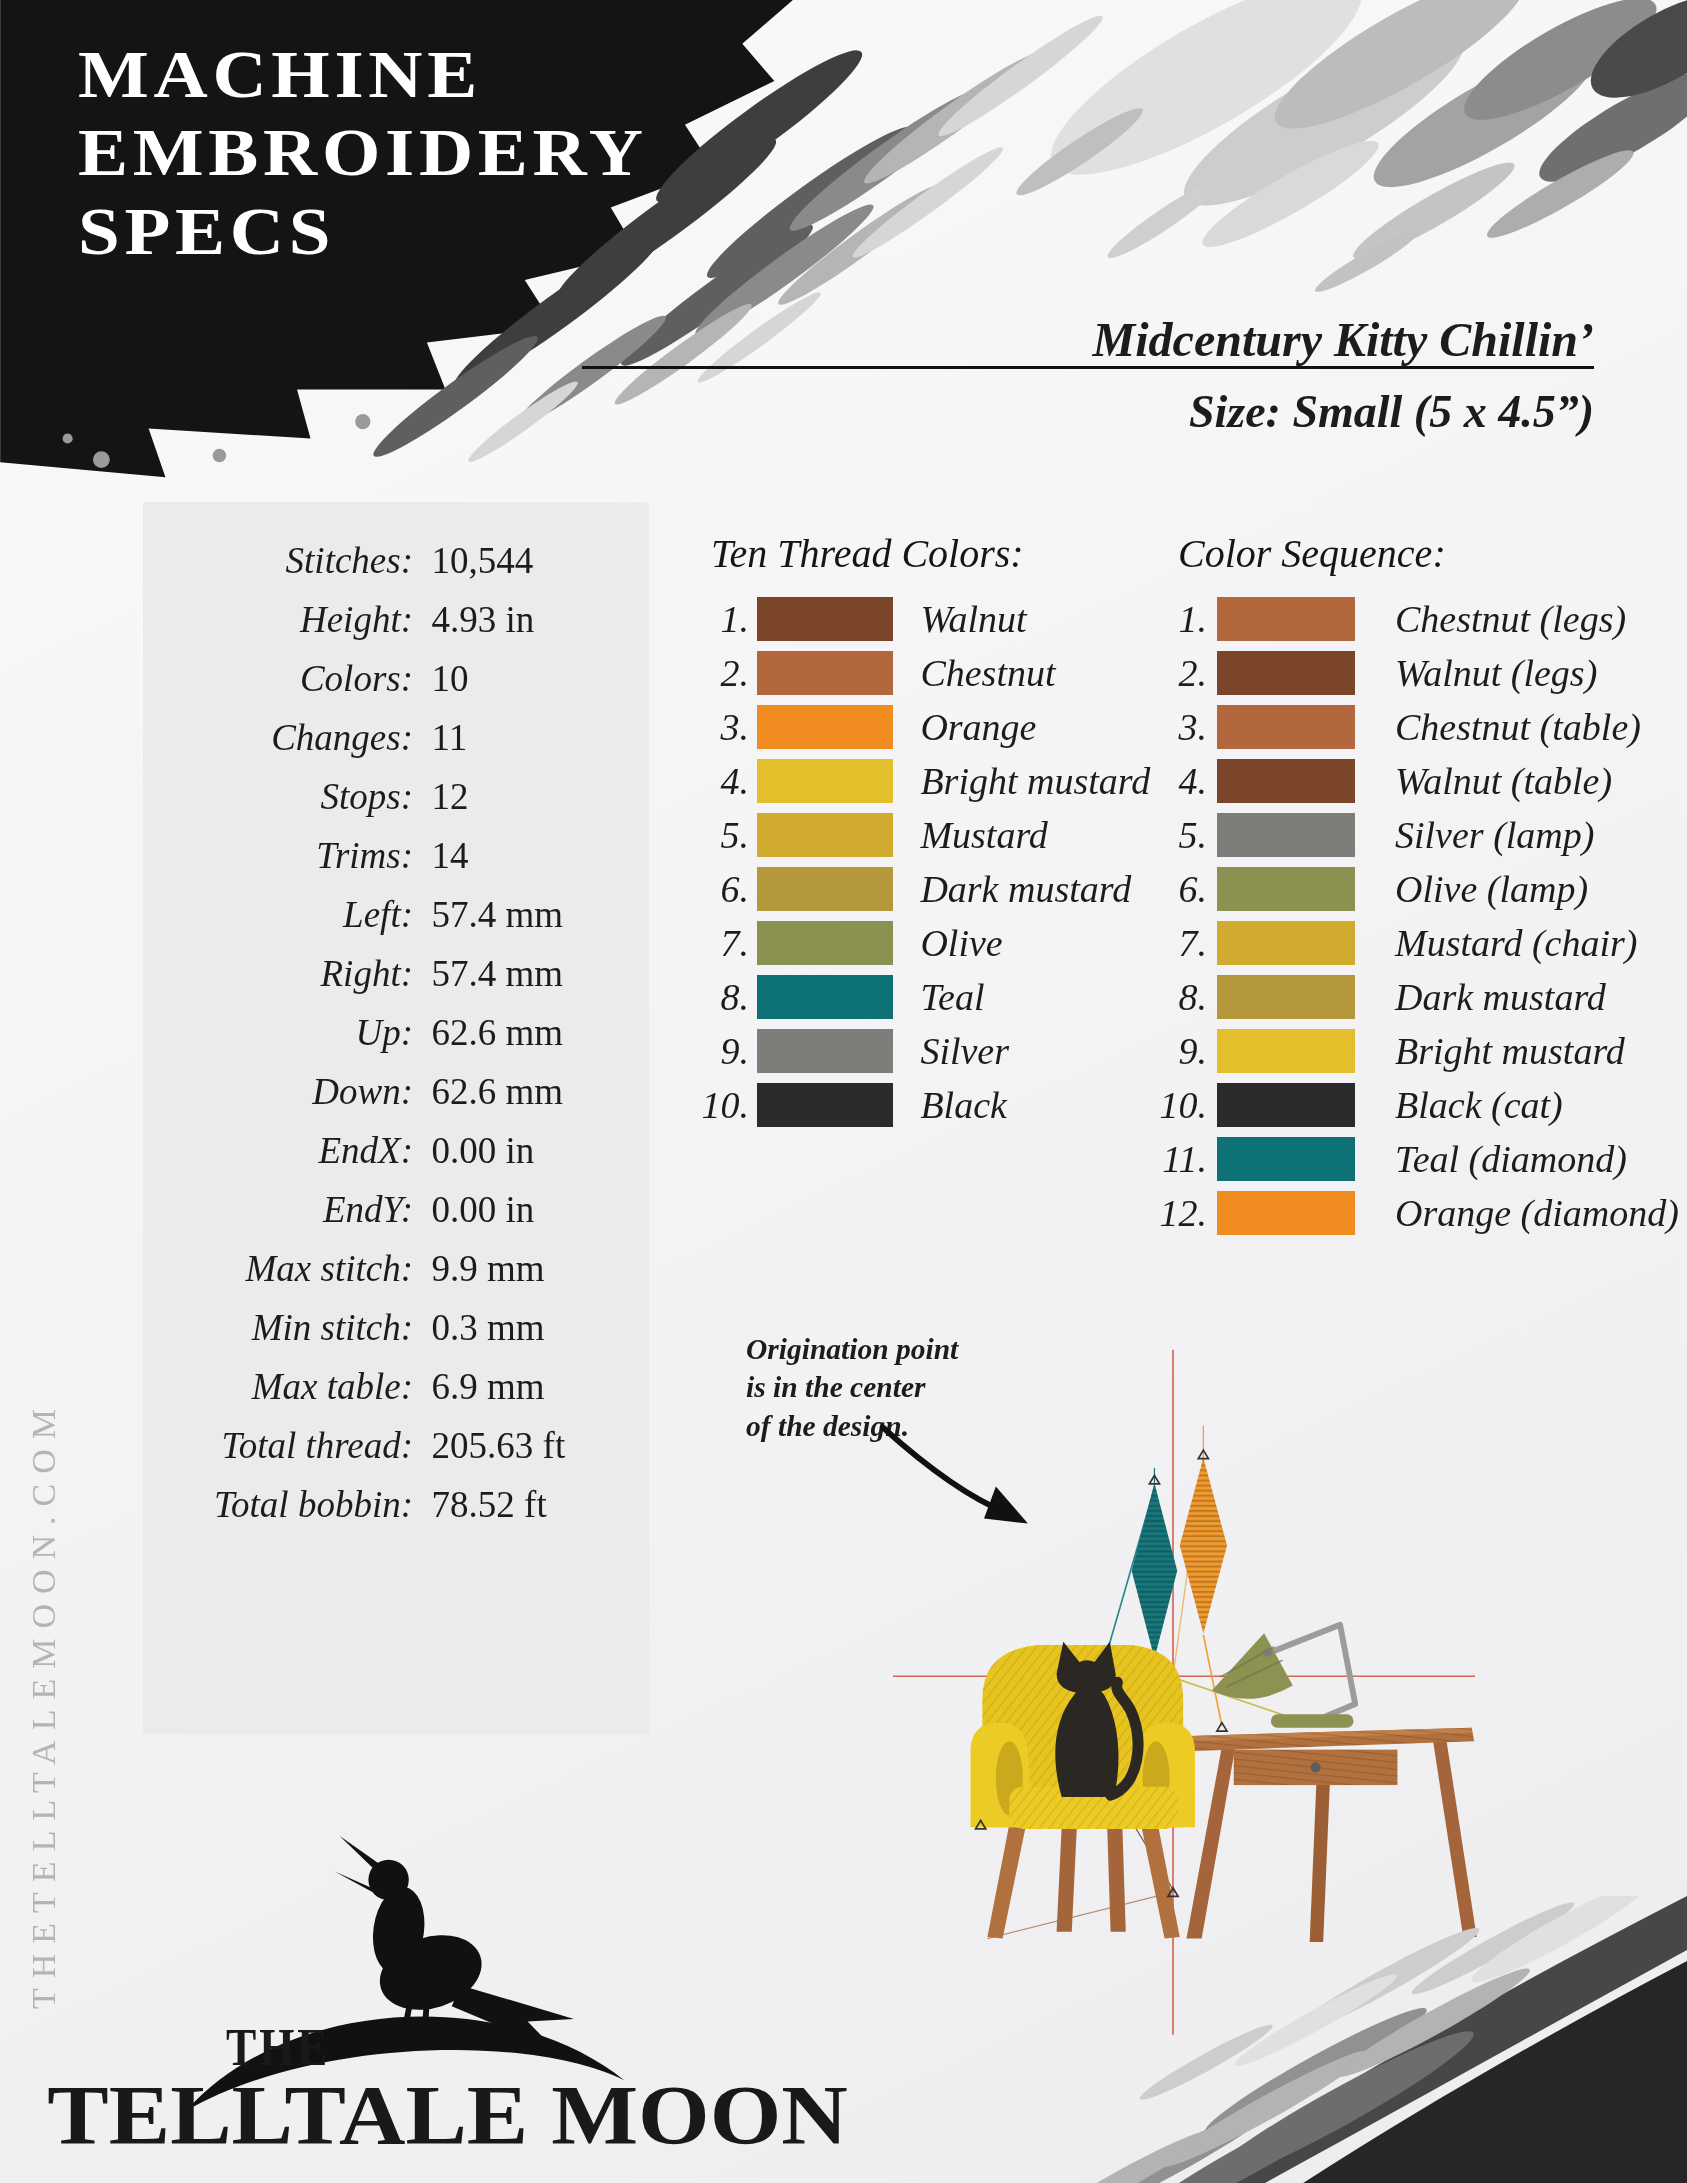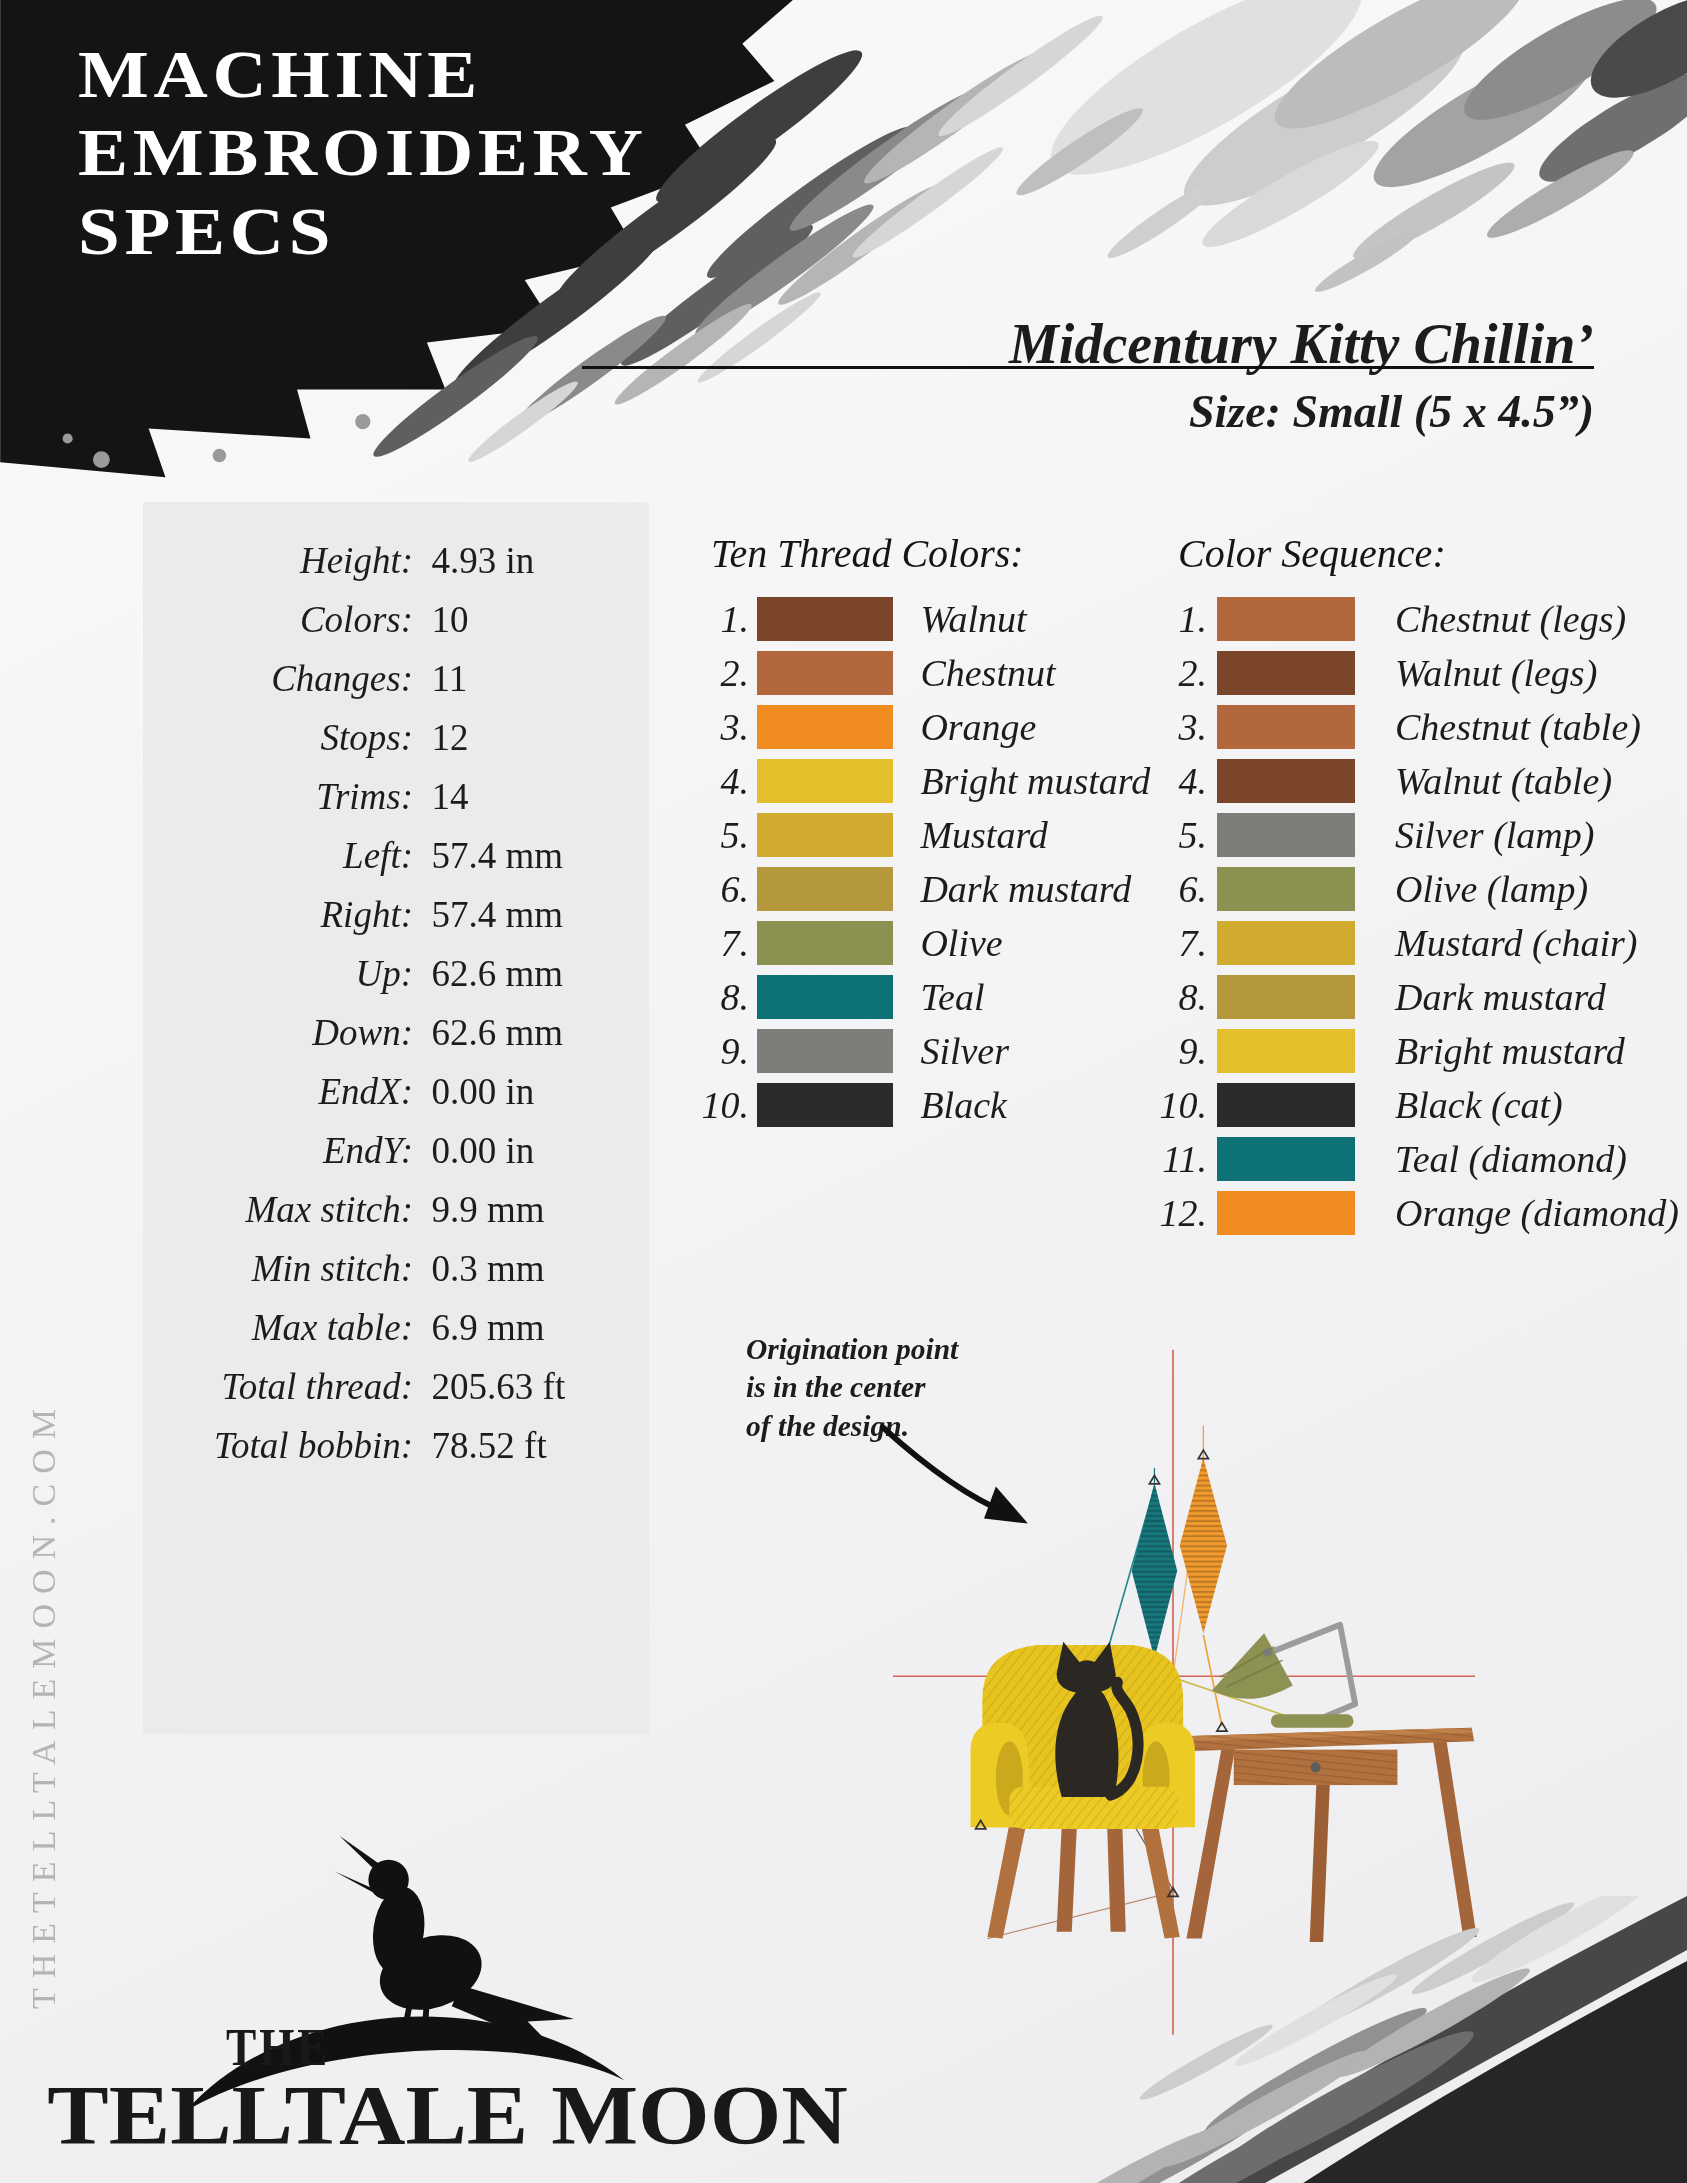--- a/index.html
+++ b/index.html
@@ -5,21 +5,21 @@
   html,body{margin:0;padding:0;}
   body{width:1687px;height:2183px;background:#e9e9eb;font-family:"Liberation Serif","DejaVu Serif",serif;}
   .sheet{position:relative;width:1687px;height:2183px;overflow:hidden;
          background:linear-gradient(155deg,#fafafb 0%,#f4f4f6 45%,#ededf0 100%);color:#1d1c1c;}
 
   
   .brush-top{position:absolute;left:0;top:0;width:1687px;height:506px;}
   .main-title{position:absolute;left:78px;top:35px;color:#ffffff;font-weight:bold;
               font-size:67px;line-height:1.17;letter-spacing:4.2px;
               transform:scaleX(1.12);transform-origin:left top;white-space:nowrap;}
-  .design-title{position:absolute;right:93px;top:312px;font-size:56px;font-style:italic;
+  .design-title{position:absolute;right:93px;top:312px;font-size:48px;font-style:italic;
                 font-weight:bold;white-space:nowrap;}
   .title-rule{position:absolute;left:582px;right:93px;top:366px;height:3.4px;background:#111;}
   .size-line{position:absolute;right:93px;top:385px;font-size:46px;font-style:italic;font-weight:bold;white-space:nowrap;}
 
   
   .stats-panel{position:absolute;left:143px;top:502px;width:506px;height:1232px;background:#ebebed;}
   .stats-rows{position:absolute;left:0;top:29px;width:100%;}
   .stat-row{display:grid;grid-template-columns:270px 1fr;column-gap:18.6px;height:59px;align-items:center;}
   .stat-label{font-style:italic;text-align:right;font-size:37px;}
   .stat-value{font-size:37px;white-space:nowrap;}
@@ -116,20 +116,24 @@
     <div>EMBROIDERY</div>
     <div>SPECS</div>
   </div>
 
   <div class="design-title">Midcentury Kitty Chillin’</div>
   <div class="title-rule"></div>
   <div class="size-line">Size: Small (5 x 4.5”)</div>
 
   <div class="stats-panel">
     <div class="stats-rows">
+  <div class="stat-row">
+    <span class="stat-label">Stitches:</span>
+    <span class="stat-value">10,544</span>
+  </div>
 
   <div class="stat-row">
     <span class="stat-label">Height:</span>
     <span class="stat-value">4.93 in</span>
   </div>
 
 
   <div class="stat-row">
     <span class="stat-label">Colors:</span>
     <span class="stat-value">10</span>

